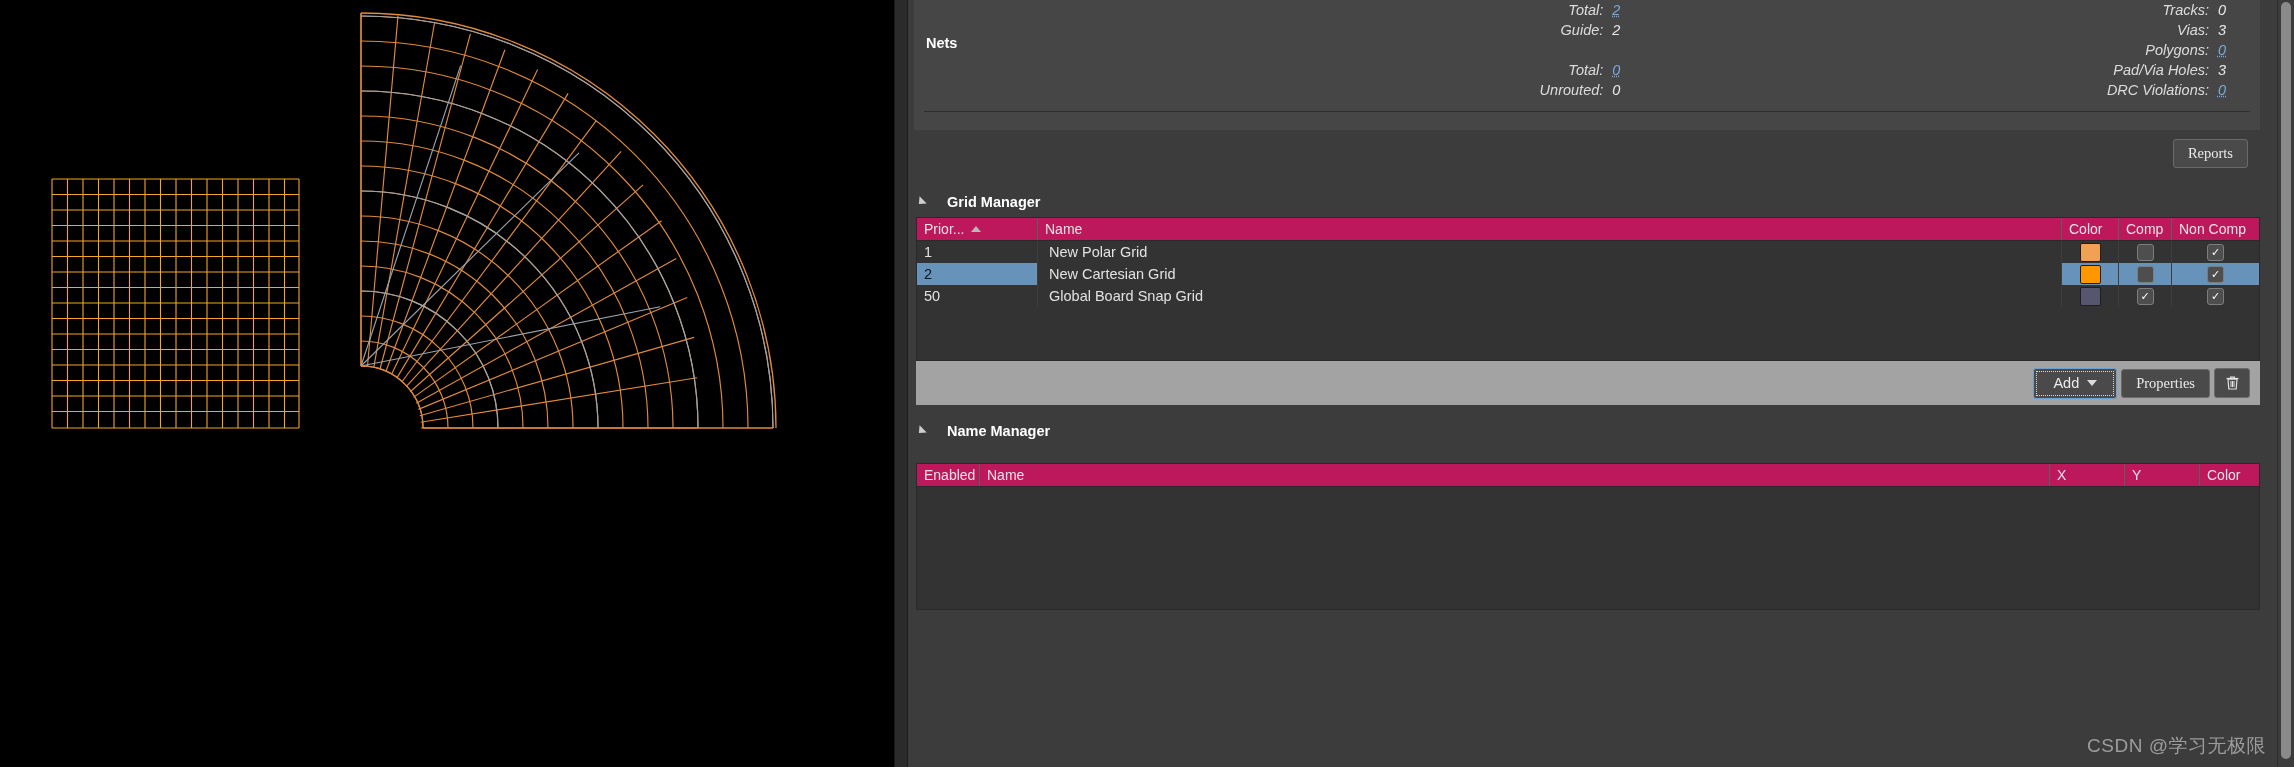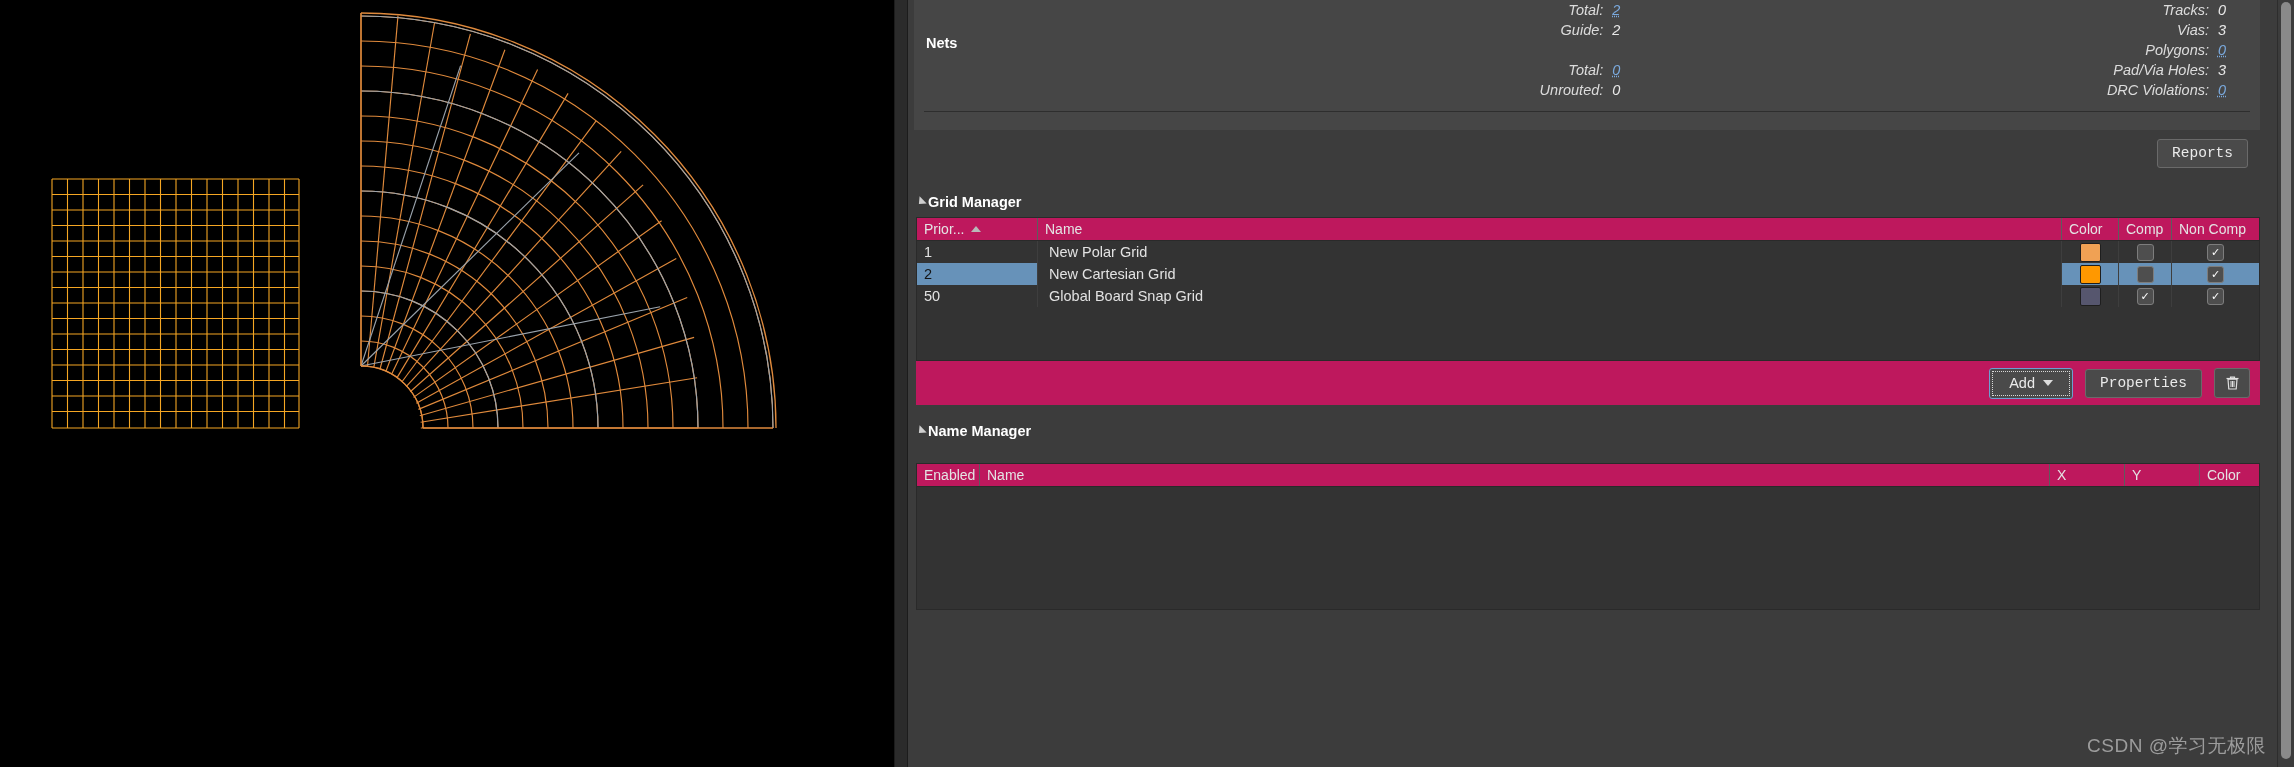--- a/index.html
+++ b/index.html
@@ -118,21 +118,21 @@
     box-sizing: border-box;
   }
 
   
   .btn {
     background: #4a4a4a;
     border: 1px solid #6a6a6a;
     border-radius: 3px;
     color: #eaeaea;
     font-size: 14.5px;
-    font-family: Liberation Mono, monospace;
+    font-family: Liberation Serif, serif;
     padding: 5px 14px;
     cursor: pointer;
     line-height: 17px;
   }
   .btn-focus {
     border: 1px solid #6e9fd0;
     padding: 2px;
     border-radius: 3px;
     background: #4a4a4a;
   }
@@ -152,21 +152,21 @@
     border-left: 5px solid transparent;
     border-right: 5px solid transparent;
     border-top: 6px solid #dcdcdc;
     display: inline-block;
   }
 
   
   .sect-header {
     display: flex;
     align-items: center;
-    gap: 4px;
+    gap: 23px;
     padding: 0 0 0 10px;
     height: 24px;
     font-weight: bold;
     color: #ffffff;
     font-size: 14.5px;
     cursor: pointer;
   }
   .tri {
     width: 0; height: 0;
     border-top: 5px solid transparent;
@@ -255,25 +255,25 @@
     color: #ffffff;
     font-size: 11px;
     line-height: 1;
   }
   .chk.off { color: transparent; }
   .tbl-filler { background: #333333; }
 
   .tbl-actions {
     margin: 0 34px 0 8px;
     height: 44px;
-    background: #be185d;
+    background: #a3a3a3;
     display: flex;
     align-items: center;
     justify-content: flex-end;
-    gap: 12px;
+    gap: 4px;
     padding-right: 10px;
     box-sizing: border-box;
   }
   .icon-btn {
     width: 34px;
     height: 28px;
     background: #4a4a4a;
     border: 1px solid #6a6a6a;
     border-radius: 3px;
     display: flex;

